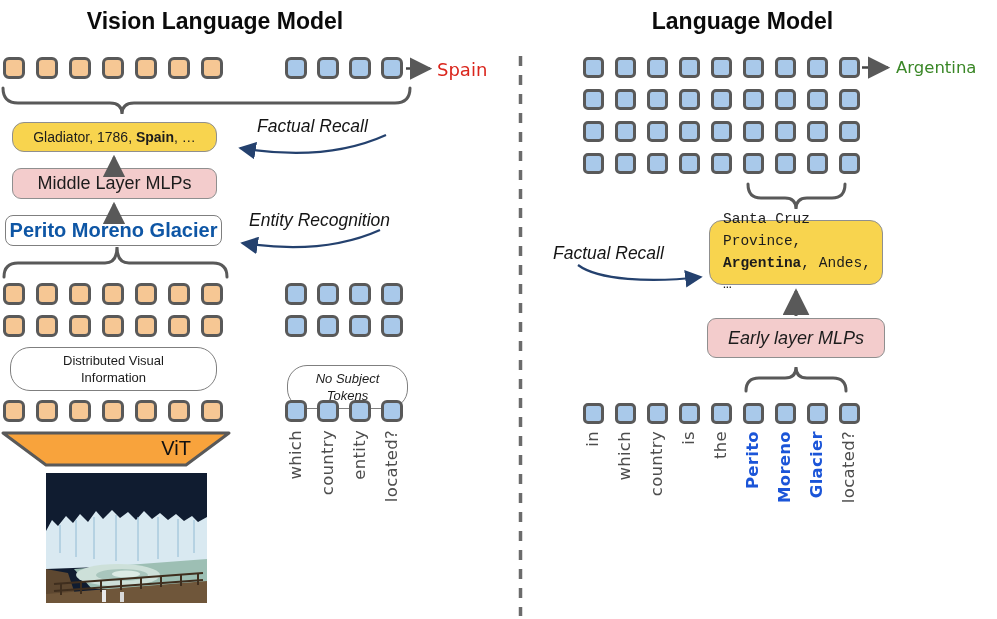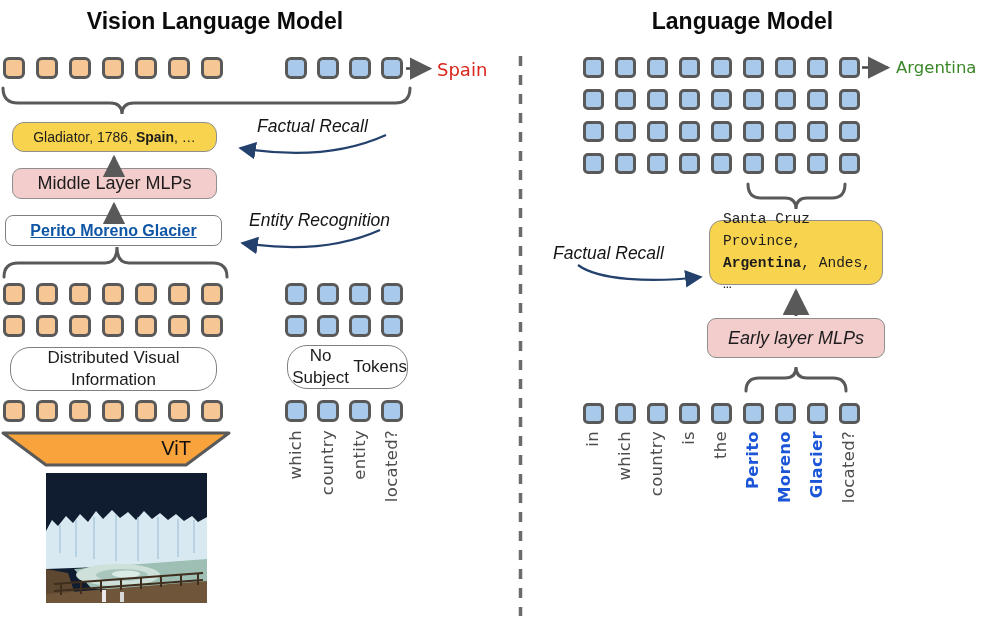--- a/index.html
+++ b/index.html
@@ -12,22 +12,22 @@
   .tok{width:22px;height:22px;border:3px solid #595959;border-radius:6px;box-sizing:border-box;background:#fff;}
   .row-img .tok{background:#f6c794;}
   .row-txt .tok{background:#a9c9ea;}
   .row-sm .tok{width:21px;height:21px;border-radius:5px;}
   .box{position:absolute;box-sizing:border-box;display:flex;align-items:center;justify-content:center;
        text-align:center;z-index:2;color:#1c1c1c;}
   .yellow{background:#f8d44e;border:1.5px solid #8f8f8f;border-radius:9px;font-size:14px;}
   .yellow-lg{background:#f8d44e;border:1.5px solid #8f8f8f;border-radius:13px;font-size:14.5px;
              flex-direction:column;align-items:flex-start;padding-left:13px;text-align:left;line-height:1.5;}
   .pink{background:#f3cccc;border:1.5px solid #8f8f8f;border-radius:9px;font-size:18px;}
-  .white{background:#fff;border:1.6px solid #7f7f7f;border-radius:20px;font-size:17px;line-height:1.32;}
-  .entity-box{background:#fff;border:1.6px solid #7f7f7f;border-radius:8px;font-size:16px;font-weight:bold;color:#0e56a5;text-decoration:underline;}
+  .white{background:#fff;border:1.6px solid #7f7f7f;border-radius:20px;font-size:13px;line-height:1.32;}
+  .entity-box{background:#fff;border:1.6px solid #7f7f7f;border-radius:8px;font-size:20px;font-weight:bold;color:#0e56a5;}
   .lbl{position:absolute;font-style:italic;font-size:17.5px;color:#151515;white-space:nowrap;z-index:2;}
   .ans{position:absolute;font-family:"DejaVu Sans",sans-serif;white-space:nowrap;z-index:2;}
   .ans-left{color:#da251c;font-size:18px;}
   .ans-right{color:#3a8727;font-size:16.5px;}
   .vit-label{position:absolute;font-size:20px;color:#111;text-align:right;z-index:4;}
   .vwords{position:absolute;display:flex;z-index:2;}
   .vcell{display:flex;justify-content:center;align-items:flex-start;}
   .vcell.w22{width:22px;}
   .vcell.w21{width:21px;}
   .vword{writing-mode:vertical-rl;transform:rotate(180deg);font-family:"DejaVu Sans",sans-serif;
@@ -135,21 +135,21 @@
     <span class="tok"></span>
   <span class="tok"></span>
       <span class="tok"></span>
       <span class="tok"></span>
     </div>
 
   <div class="box white" style="left:10px;top:347px;width:207px;height:44px;flex-direction:column;">
     <span>Distributed Visual</span>
     <span>Information</span>
   </div>
-  <div class="box white" style="left:287px;top:345px;width:121px;height:44px;flex-direction:row;">
+  <div class="box white" style="left:287px;top:365px;width:121px;height:44px;flex-direction:column;font-style:italic;">
     <span>No Subject</span>
     <span>Tokens</span>
   </div>
 
   <div class="trow g11 row-img" style="left:3px;top:400px;">
     <span class="tok"></span>
   <span class="tok"></span>
       <span class="tok"></span>
       <span class="tok"></span>
       <span class="tok"></span>

